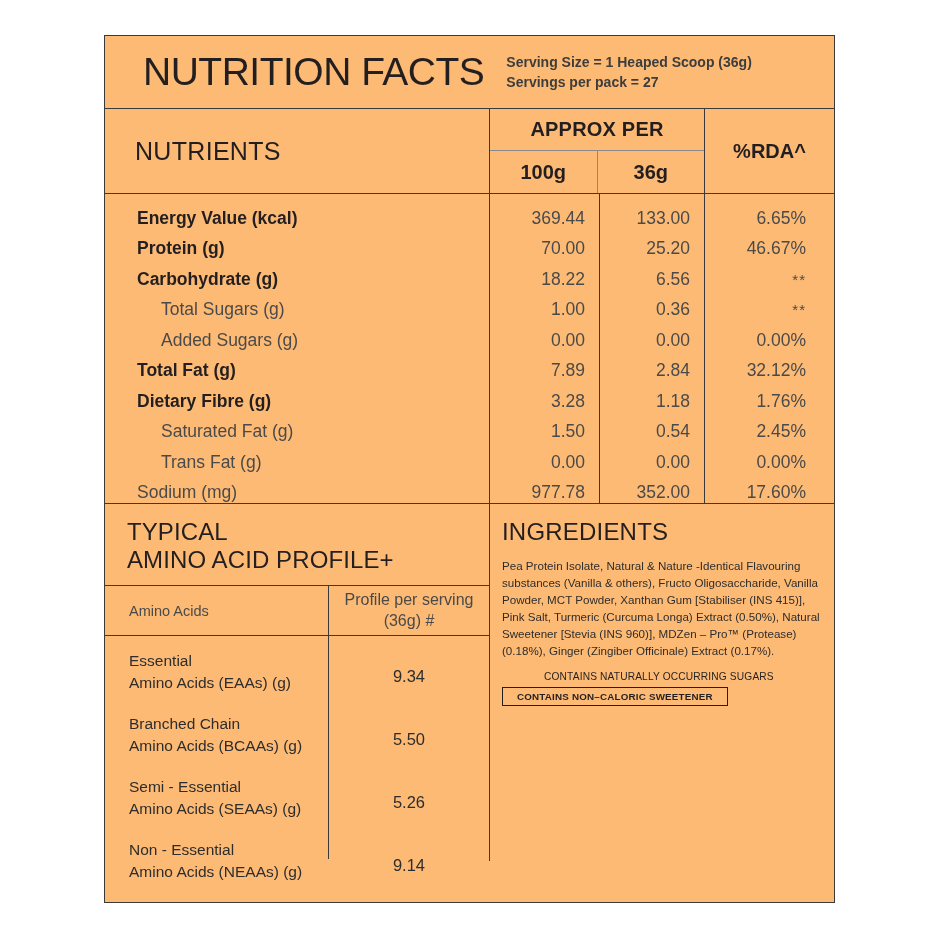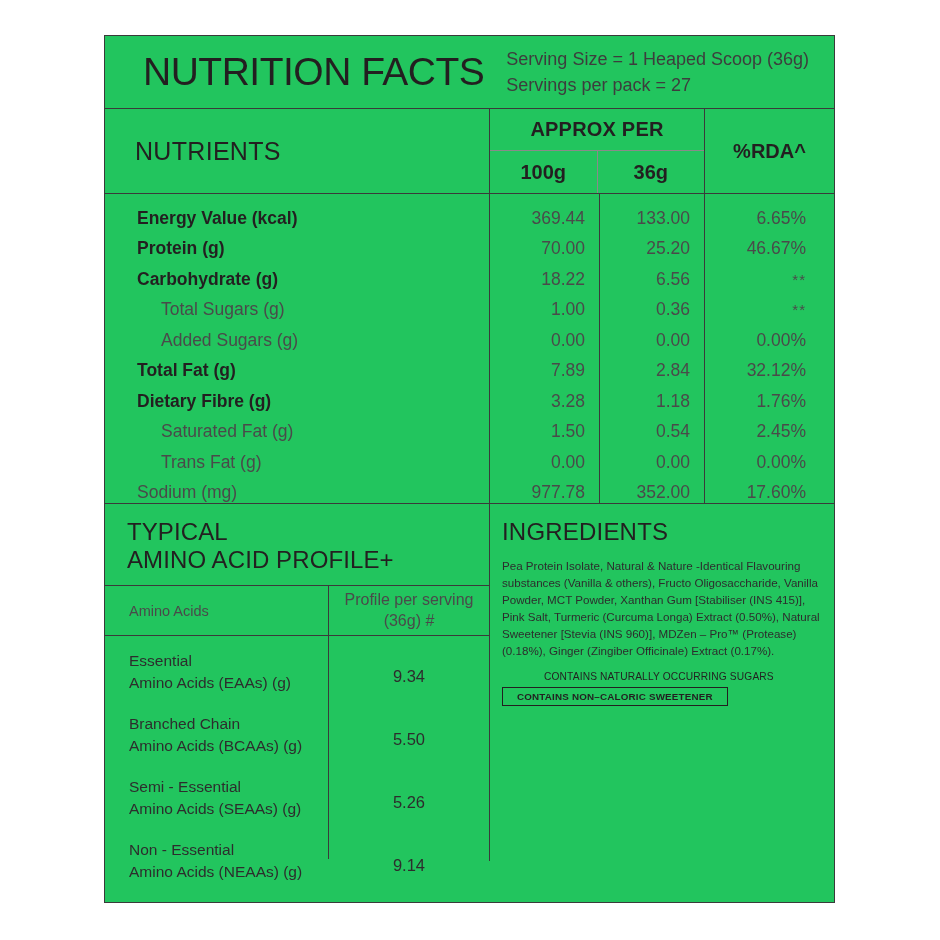--- a/index.html
+++ b/index.html
@@ -16,21 +16,21 @@
   }
 
   .label-frame {
     position: absolute;
     left: 104px;
     top: 35px;
     width: 731px;
     height: 868px;
     border: 1.5px solid #3a3a3a;
     box-sizing: border-box;
-    background: #22c55e;
+    background: #fdba74;
   }
 
   
   .title-band {
     display: flex;
     align-items: center;
     height: 73px;
     border-bottom: 1.5px solid #3a3a3a;
     box-sizing: border-box;
     padding-left: 38px;
@@ -38,23 +38,24 @@
   .title-main {
     font-size: 39px;
     letter-spacing: -0.5px;
     font-weight: 400;
     color: #231f20;
     white-space: nowrap;
   }
   .serving-block {
     margin-left: 22px;
     line-height: 1.45;
-    font-size: 18px;
+    font-size: 14px;
     color: #3d3d3d;
     white-space: nowrap;
+    font-weight: bold;
   }
 
   
   .nutri-head {
     display: flex;
     height: 85px;
     border-bottom: 1.5px solid #3a3a3a;
     box-sizing: border-box;
   }
   .col-nutrients {

